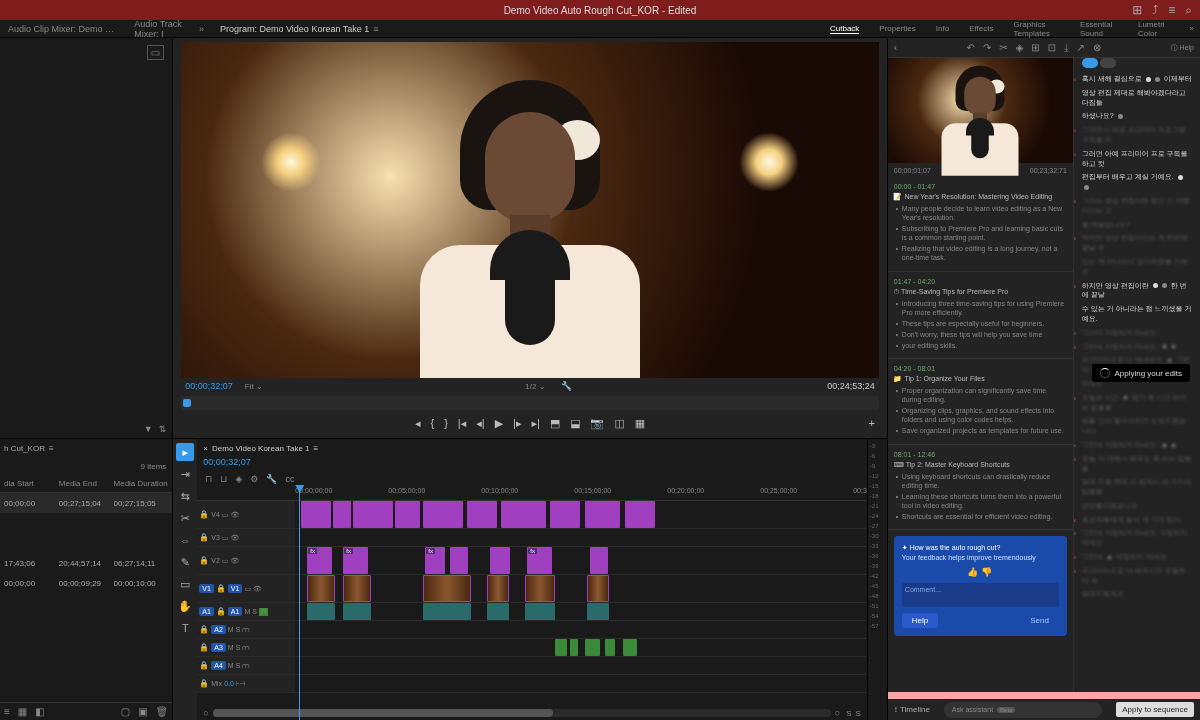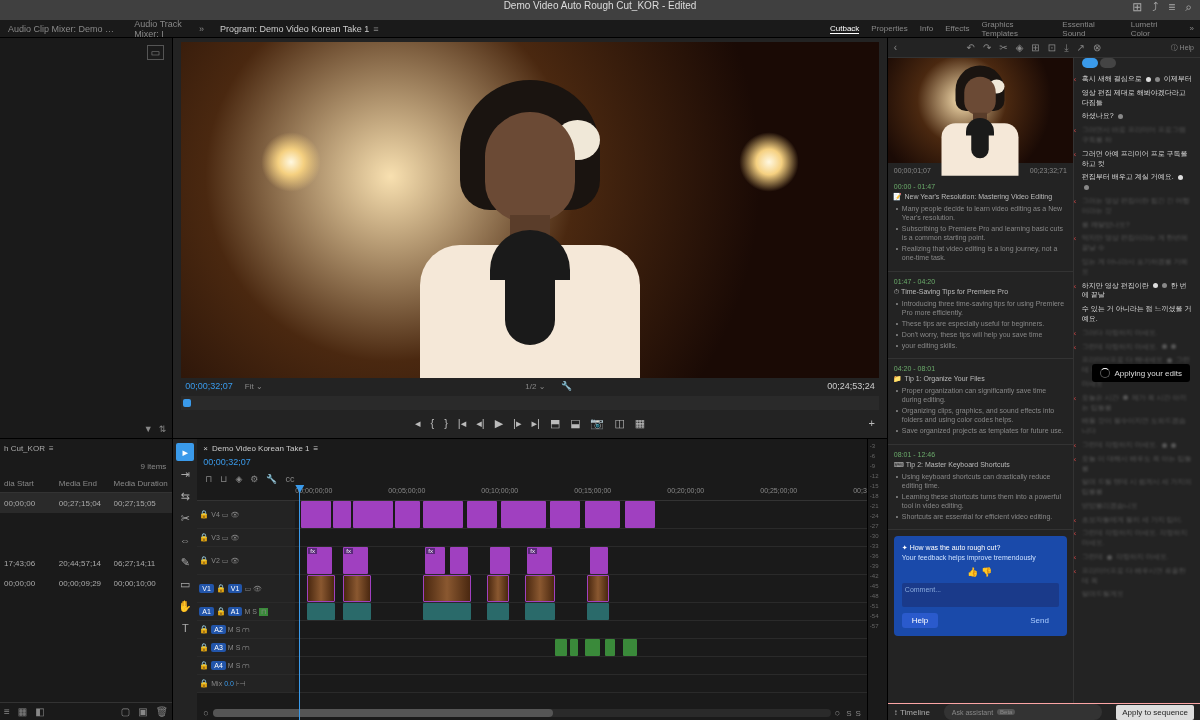--- a/index.html
+++ b/index.html
@@ -1,26 +1,26 @@
 <!DOCTYPE html>
 <html><head>
 <meta charset="utf-8">
 <style>
 *{margin:0;padding:0;box-sizing:border-box;font-family:-apple-system,"Segoe UI",sans-serif;-webkit-font-smoothing:antialiased}
 body{background:#1a1a1a;color:#ccc;font-size:9px;overflow:hidden;width:1200px;height:720px}
-.top-bar{height:20px;background:#404040;display:flex;align-items:flex-start;justify-content:center;position:relative}
+.top-bar{height:20px;background:#7f1d1d;display:flex;align-items:center;justify-content:center;position:relative}
 .title-bar{font-size:10px;color:#ddd}
 .top-right-icons{position:absolute;right:8px;display:flex;gap:10px;align-items:center}
 .top-right-icons span{color:#aaa;font-size:12px;cursor:pointer}
 .tab-bar{height:18px;background:#1a1a1a;display:flex;align-items:center;border-bottom:1px solid #000;font-size:9px}
 .left-tabs{width:208px;display:flex;align-items:center;padding-left:4px;color:#888;gap:8px}
 .left-tabs span{padding:2px 4px}
 .prog-tabs{flex:1;display:flex;align-items:center;padding-left:8px;color:#888}
 .prog-tab{padding:2px 4px;color:#ccc}
-.right-tabs{width:376px;display:flex;align-items:center;gap:12px;padding:0 6px;font-size:8px;color:#888}
+.right-tabs{width:376px;display:flex;align-items:center;gap:20px;padding:0 6px;font-size:8px;color:#888}
 .right-tabs span{cursor:pointer}
 .right-tabs .active{color:#fff;border-bottom:1px solid #fff}
 .main-area{display:flex;height:682px}
 .left-col{width:208px;background:#1a1a1a;display:flex;flex-direction:column;border-right:1px solid #000}
 .left-top{height:400px;background:#1a1a1a;position:relative}
 .left-top-header{height:28px;display:flex;justify-content:flex-end;align-items:center;padding-right:8px}
 .left-top-header span{border:1px solid #555;padding:1px 3px;font-size:10px;color:#888}
 .left-filter{height:18px;display:flex;justify-content:flex-end;align-items:center;padding-right:6px;gap:6px;color:#888}
 .left-bottom{flex:1;background:#1a1a1a;border-top:1px solid #000;display:flex;flex-direction:column}
 .proj-tab{height:18px;display:flex;align-items:center;padding:0 4px;font-size:8px;color:#aaa;gap:4px}
@@ -118,21 +118,21 @@
 .lang-dot{width:16px;height:10px;border-radius:5px;background:#444}
 .lang-dot.active{background:#3a9aea}
 .trans-line{padding:2px 8px;font-size:7px;color:#888;line-height:1.4;position:relative}
 .trans-line .x{position:absolute;left:-2px;color:#cc4444;font-size:8px}
 .trans-line.active{color:#ddd}
 .trans-line .dot{display:inline-block;width:5px;height:5px;border-radius:50%;background:#888;margin:0 2px;vertical-align:middle}
 .trans-line .dot.w{background:#ddd}
 .blur-word{filter:blur(1px);opacity:0.5}
 .toast{position:absolute;top:306px;right:10px;background:#000;padding:4px 8px;border-radius:3px;font-size:8px;color:#ddd;display:flex;align-items:center;gap:4px;z-index:20}
 .spinner{width:10px;height:10px;border:1.5px solid #555;border-top-color:#fff;border-radius:50%}
-.right-footer{height:17px;display:flex;align-items:center;padding:0 6px;gap:14px;border-top:1px solid #fca5a5;font-size:8px}
+.right-footer{height:28px;display:flex;align-items:center;padding:0 6px;gap:14px;border-top:7px solid #fca5a5;font-size:8px}
 .rf-timeline{color:#aaa}
 .rf-ask{flex:1;background:#333;border-radius:10px;height:16px;display:flex;align-items:center;padding:0 8px;color:#888;font-size:7px;gap:4px}
 .rf-beta{background:#555;padding:0 3px;border-radius:6px;font-size:6px}
 .rf-apply{background:#ddd;color:#222;padding:3px 6px;border-radius:2px;font-size:8px;cursor:pointer}
 .lock{font-size:8px}
 </style>
 </head>
 <body>
 
 <div class="top-bar">

